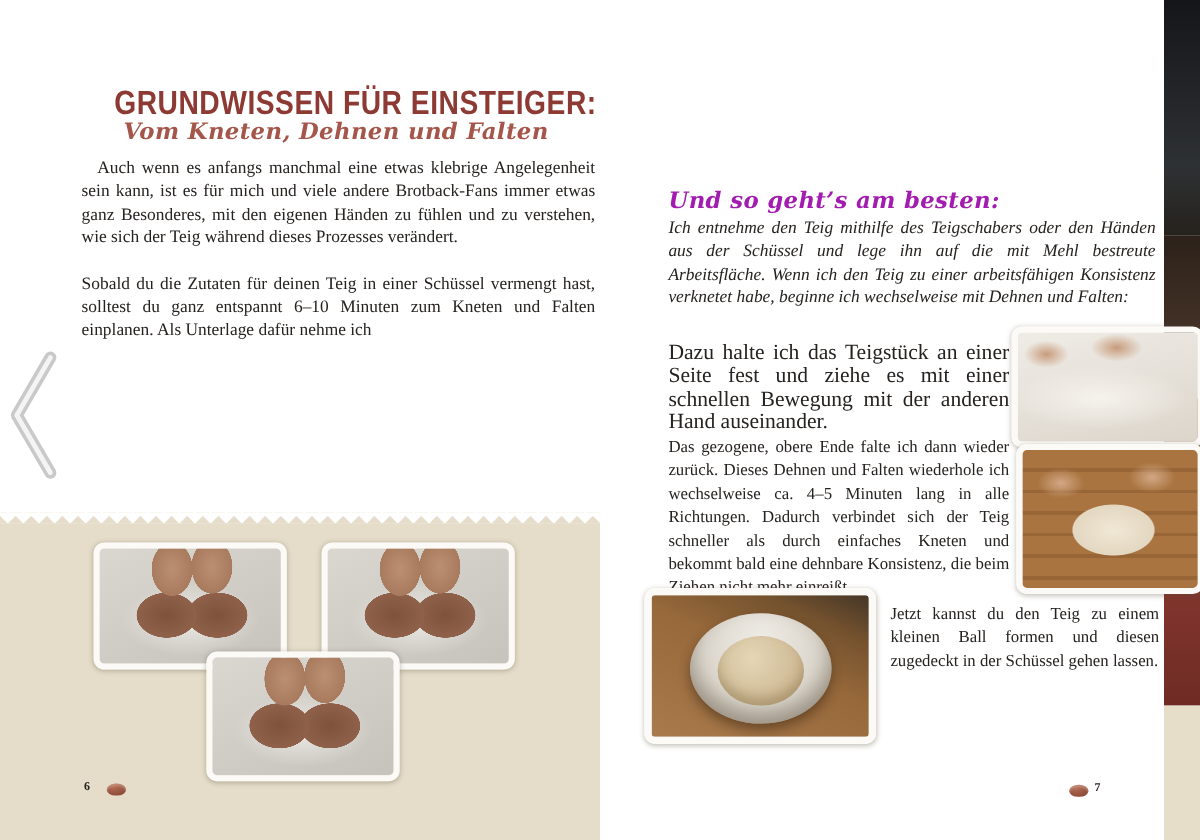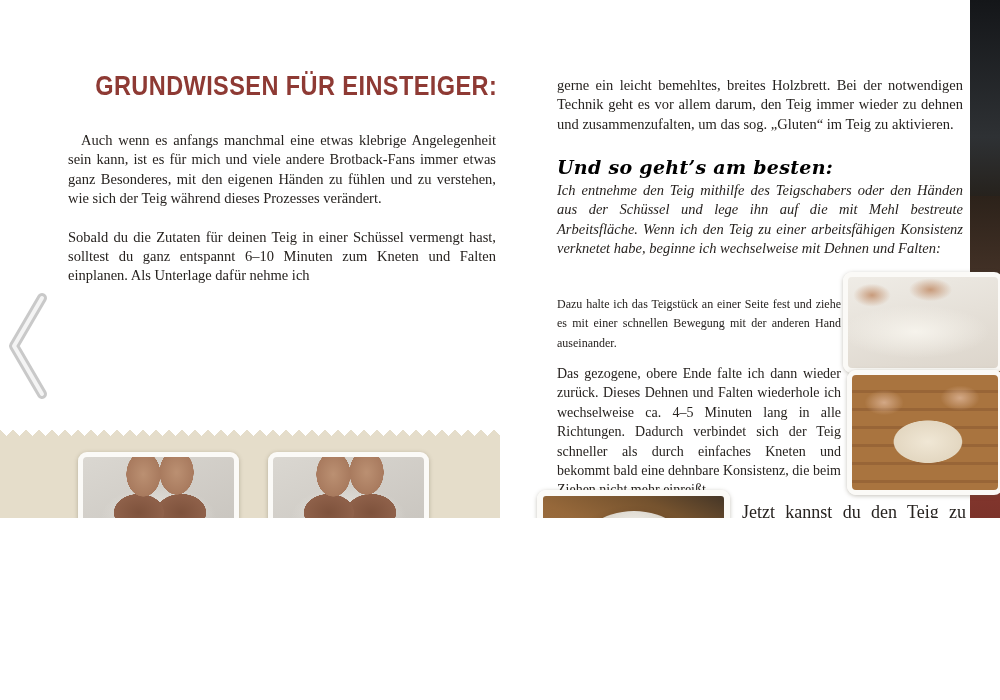--- a/index.html
+++ b/index.html
@@ -1,44 +1,44 @@
 <!DOCTYPE html>
 <html><head>
 <meta charset="utf-8">
 <style>
   html,body{margin:0;padding:0;background:#ffffff;}
-  .stage{position:relative;width:1000px;height:518px;background:#ffffff;overflow:hidden;
+  .stage{position:relative;width:1000px;height:700px;background:#ffffff;overflow:hidden;
          font-family:"Liberation Serif", serif;color:#26221f;}
 
   
   .nav-prev{position:absolute;left:2px;top:288px;width:52px;height:118px;cursor:pointer;}
 
   
   .title{position:absolute;left:60px;top:70px;width:440px;text-align:center;
          font-family:"Liberation Sans", sans-serif;font-weight:700;font-size:28px;
          letter-spacing:.5px;color:#8e3a34;transform:scaleX(.84);transform-origin:50% 50%;
          white-space:nowrap;}
   .subtitle{position:absolute;left:60px;top:99px;width:440px;text-align:center;
             font-family:"DejaVu Serif", serif;font-style:italic;font-weight:700;
             font-size:19px;color:#a5564a;letter-spacing:.3px;}
   .script-head{position:absolute;left:557px;top:156px;width:405px;
                font-family:"DejaVu Serif", serif;font-style:italic;font-weight:700;
-               font-size:19px;color:#000000;letter-spacing:.3px;}
+               font-size:19px;color:#a21caf;letter-spacing:.3px;}
 
   
   .copy{position:absolute;text-align:justify;font-size:14.5px;line-height:19.4px;}
   .copy p{margin:0;}
   .lp-copy{left:68px;top:131px;width:428px;}
   .lp-copy .indent{text-indent:13px;}
   .lp-copy .gap{margin-top:19px;}
   .rp-intro{left:557px;top:76px;width:406px;}
   .rp-main{left:557px;top:181px;width:406px;font-style:italic;}
-  .rp-col1{left:557px;top:295px;width:284px;font-size:12px;}
+  .rp-col1{left:557px;top:284px;width:284px;font-size:18px;}
   .rp-col2{left:557px;top:364px;width:284px;font-size:14px;}
-  .rp-col3{left:742px;top:503px;width:224px;font-size:18px;}
+  .rp-col3{left:742px;top:503px;width:224px;font-size:14px;}
 
   
   .beige{position:absolute;left:0;top:436px;width:500px;height:264px;background:#e5ddca;}
   .torn-top{position:absolute;left:0;top:-9px;width:100%;height:9px;
             background:conic-gradient(from 315deg at 50% 100%, rgba(229,221,202,0) 0 90deg, #e5ddca 90deg) 0 0/13px 9px repeat-x;}
 
   
   .photo{position:absolute;box-sizing:border-box;border:5px solid #fbfaf7;border-radius:9px;
          overflow:hidden;box-shadow:0 1px 4px rgba(90,80,60,.35);}
   .ph-knead{background:
@@ -88,40 +88,38 @@
 <body>
 
 <div class="stage">
 
   <svg class="nav-prev" viewBox="0 0 52 118">
     <path d="M40 10 L12 58 L40 106" fill="none" stroke="#c9c9c9" stroke-width="10" stroke-linecap="round" stroke-linejoin="round"></path>
     <path d="M40 10 L12 58 L40 106" fill="none" stroke="#f4f4f4" stroke-width="4" stroke-linecap="round" stroke-linejoin="round"></path>
   </svg>
 
   <div class="title">GRUNDWISSEN FÜR EINSTEIGER:</div>
+  <div class="subtitle">Vom Kneten, Dehnen und Falten</div>
 
   <div class="copy lp-copy">
     <p class="indent">Auch wenn es anfangs manchmal eine etwas klebrige Angelegenheit sein kann, ist es für mich und viele andere Brotback-Fans immer etwas ganz Besonderes, mit den eigenen Händen zu fühlen und zu verstehen, wie sich der Teig während dieses Prozesses verändert.</p>
     <p class="gap">Sobald du die Zutaten für deinen Teig in einer Schüssel vermengt hast, solltest du ganz entspannt 6–10 Minuten zum Kneten und Falten einplanen. Als Unterlage dafür nehme ich</p>
   </div>
 
   <div class="beige">
     <div class="torn-top"></div>
   </div>
 
   <div class="photo ph-knead" style="left:78px;top:452px;width:161px;height:106px;"></div>
   <div class="photo ph-knead" style="left:268px;top:452px;width:161px;height:106px;"></div>
   <div class="photo ph-knead" style="left:172px;top:543px;width:161px;height:108px;z-index:3;"></div>
 
   <div class="pagenum" style="left:70px;top:650px;">6</div>
   <div class="bread" style="left:89px;top:653px;"></div>
 
-  <div class="copy rp-intro">
-    <p>gerne ein leicht bemehltes, breites Holzbrett. Bei der notwendigen Technik geht es vor allem darum, den Teig immer wieder zu dehnen und zusammenzufalten, um das sog. „Gluten“ im Teig zu aktivieren.</p>
-  </div>
 
   <div class="script-head">Und so geht’s am besten:</div>
 
   <div class="copy rp-main">
     <p>Ich entnehme den Teig mithilfe des Teigschabers oder den Händen aus der Schüssel und lege ihn auf die mit Mehl bestreute Arbeitsfläche. Wenn ich den Teig zu einer arbeitsfähigen Konsistenz verknetet habe, beginne ich wechselweise mit Dehnen und Falten:</p>
   </div>
   <div class="copy rp-col1">
     <p>Dazu halte ich das Teigstück an einer Seite fest und ziehe es mit einer schnellen Bewegung mit der anderen Hand auseinander.</p>
   </div>
   <div class="copy rp-col2">

